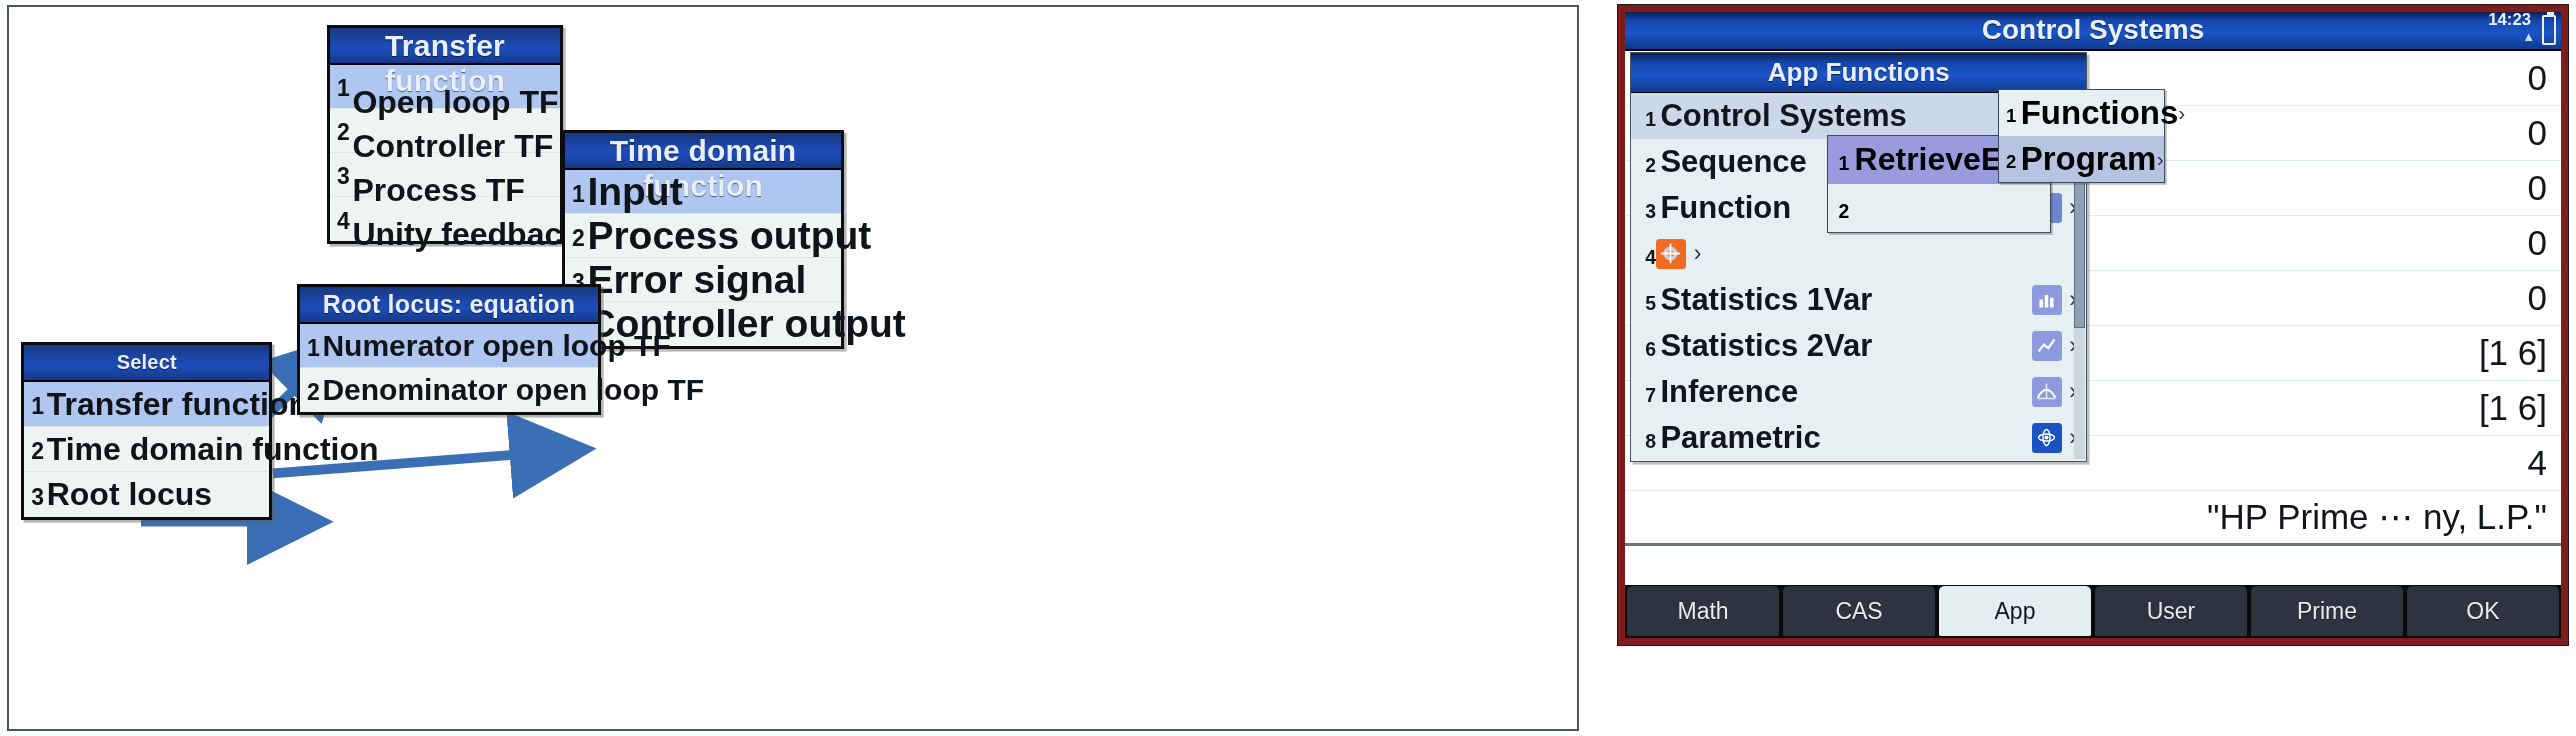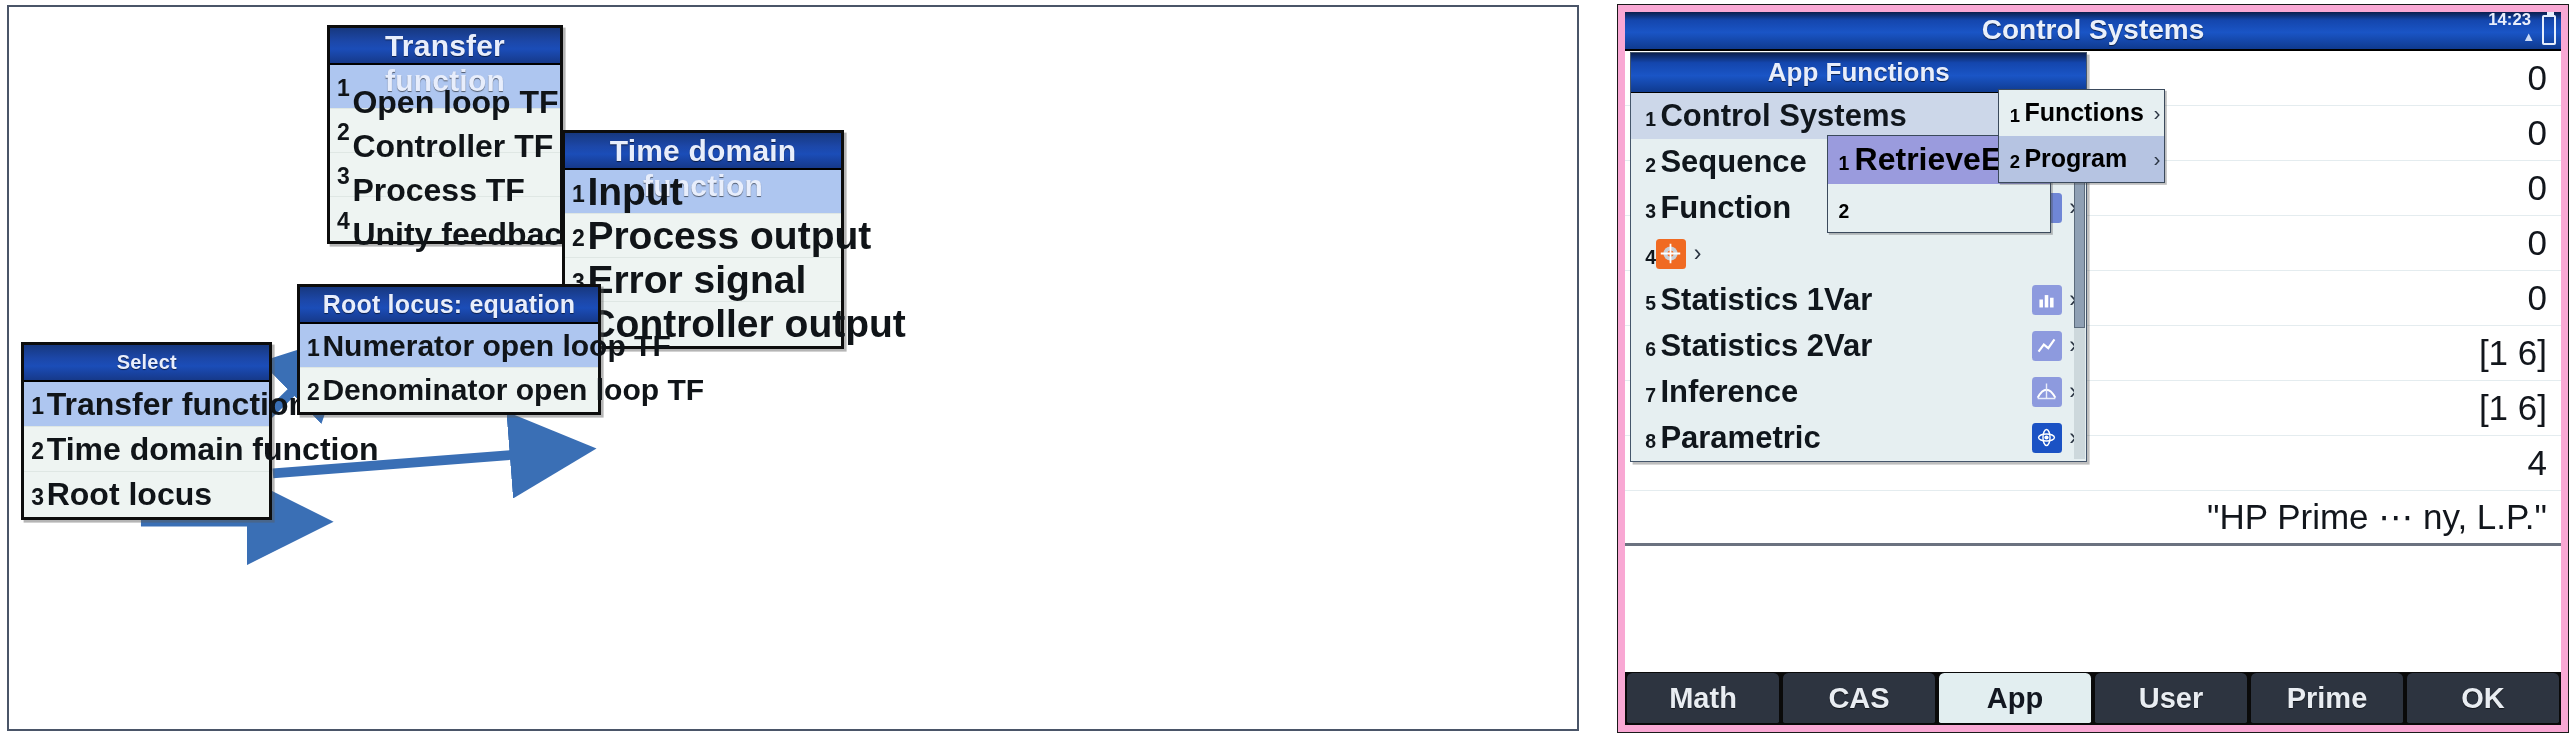--- a/index.html
+++ b/index.html
@@ -73,22 +73,22 @@
   #menu-rootlocus { left: 288px; top: 277px; width: 304px; }
   #menu-rootlocus .menu-title { height: 37px; line-height: 35px; font-size: 25px; }
   #menu-rootlocus .menu-row { height: 44px; }
   #menu-rootlocus .menu-label { font-size: 30px; }
 
   .arrows { position:absolute; left:0; top:0; width:1572px; height:726px; pointer-events:none; }
 
   
   #calc-frame {
     position: absolute; left: 1617px; top: 3.5px;
-    width: 952px; height: 729px;
-    background: #f9a8d4;
+    width: 952px; height: 642px;
+    background: #7f1d1d;
     border: 1.8px solid #1a1a1a;
     padding: 7px;
   }
   #calc-screen {
     position: relative; width: 100%; height: 100%;
     background: #ffffff; overflow: hidden;
   }
   
   #calc-titlebar {
     position: relative; height: 39px;
@@ -160,32 +160,32 @@
 
   
   #fp-menu {
     position:absolute; left:373px; top:77px; width:167px;
     background:#e6eff1; border:1.8px solid #3b4a5c;
     box-shadow:1.8px 1.8px 0 rgba(70,70,70,.35);
   }
   #fp-menu .fp-row { display:flex; align-items:center; height:46px; padding-left:7px; }
   #fp-menu .fp-row.sel { background:#b6c4e2; }
   .fp-num { font-size:18.5px; font-weight:700; width:14px; text-align:right; position:relative; top:3.5px; }
-  .fp-label { font-size:25px; font-weight:600; margin-left:4.4px; white-space:nowrap; flex:1; }
+  .fp-label { font-size:33px; font-weight:600; margin-left:4.4px; white-space:nowrap; flex:1; }
   .fp-arrow { font-size:21px; color:#2a3442; width:14px; text-align:center; }
 
   
   #calc-toolbar {
     position:absolute; left:0; right:0; bottom:0; height:53px;
     background:#0a0a0a; display:flex; align-items:stretch; gap:3.5px; padding:1.8px;
   }
   .tb-btn {
     flex:1; display:flex; align-items:center; justify-content:center;
     background:#2d3440; color:#e9edf2;
-    font-size:29px; font-weight:700;
+    font-size:23px; font-weight:400;
     border-radius:5.3px 5.3px 1.8px 1.8px;
     text-shadow:0 0.9px 0.9px rgba(0,0,0,.6);
   }
   .tb-btn.active { background:#e2eef0; color:#121720; text-shadow:none; }
 </style>
 </head>
 <body>
 
 <div class="root">
 

